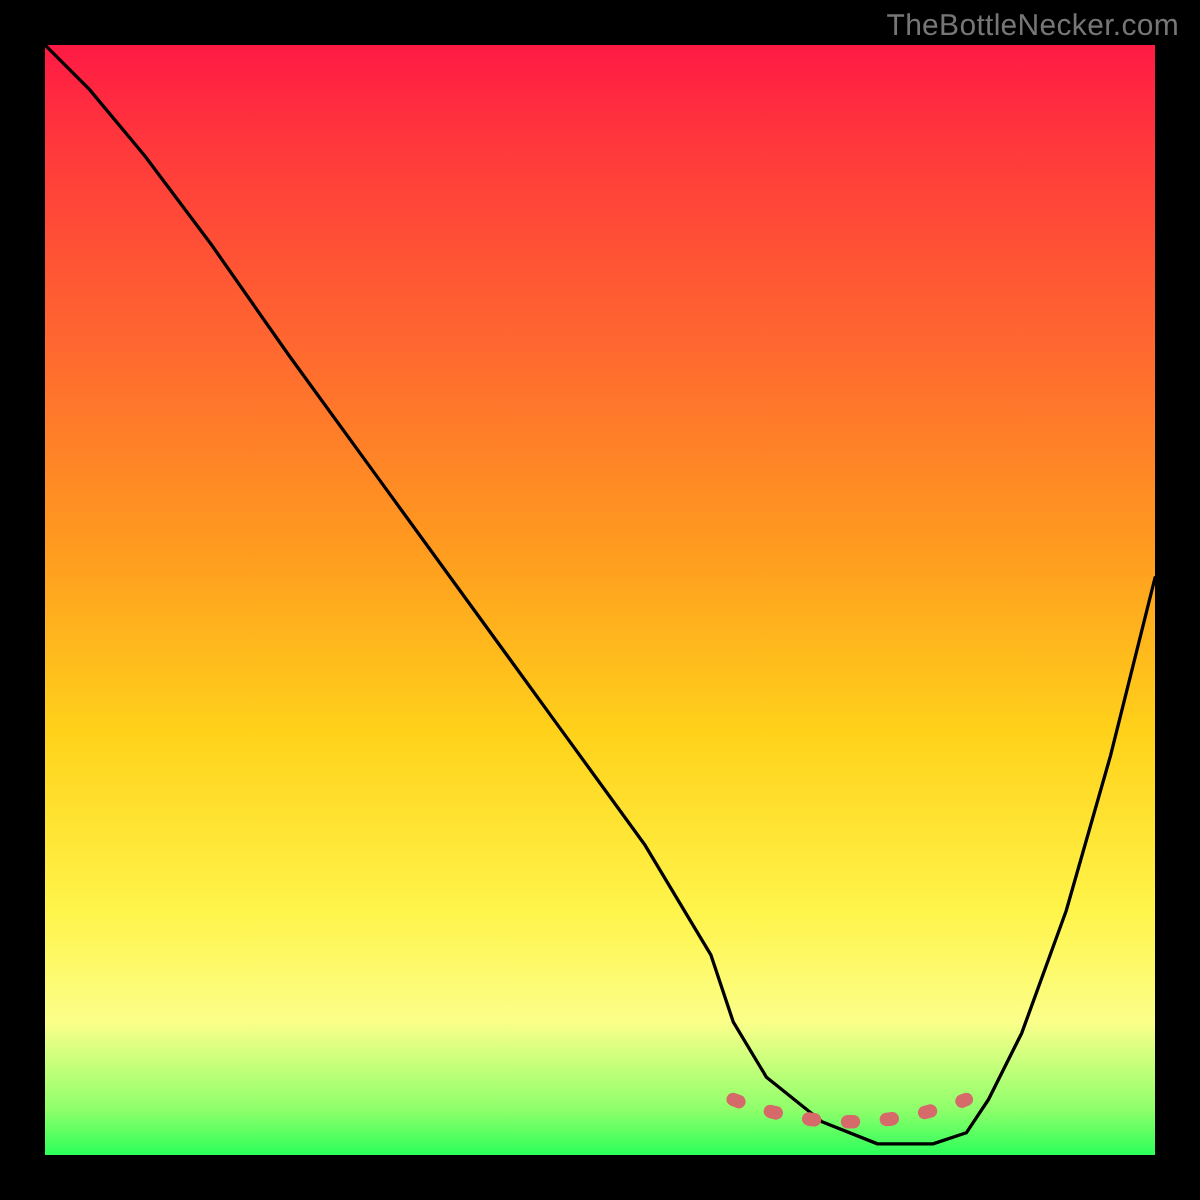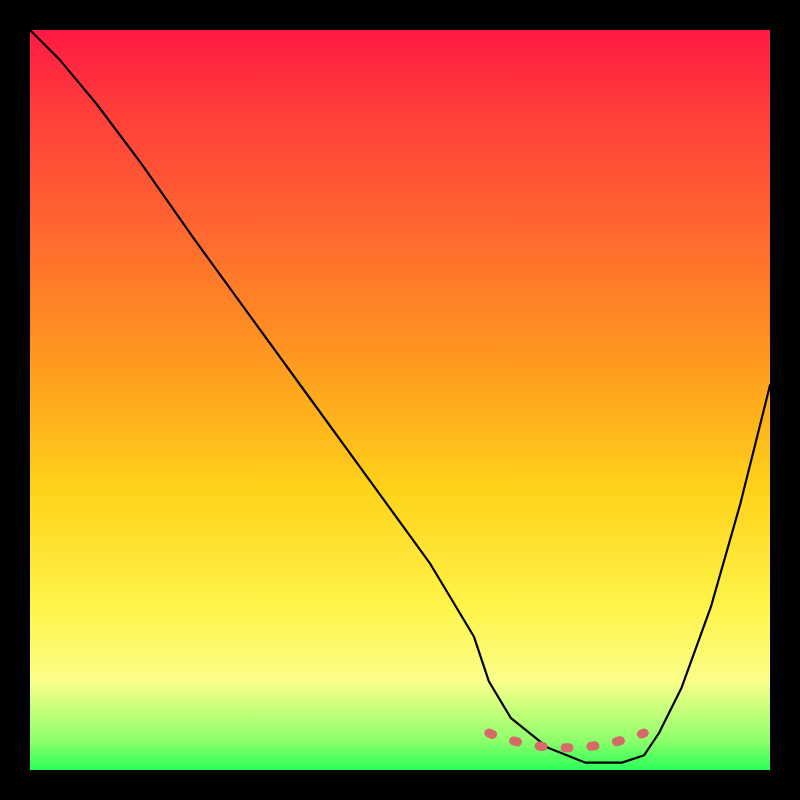--- a/index.html
+++ b/index.html
@@ -16,20 +16,21 @@
           #fbff8a 88%,
           #8dff6a 96%,
           #2bff5a 100%)}
   svg.curve{position:absolute;left:0;top:0;width:100%;height:100%}
   .attrib{position:absolute;top:6px;right:14px;color:#767676;font-size:20px;font-weight:400;letter-spacing:.2px}
 </style>
 </head>
 <body>
 <div class="frame">
 
+  <div class="attrib">TheBottleNecker.com</div>
 
   <div class="plot">
     <div class="grad"></div>
     <svg class="curve" viewBox="0 0 740 740" preserveAspectRatio="none">
       <path id="curve-path" fill="none" stroke="#000" stroke-width="2.2" stroke-linejoin="round" stroke-linecap="round" d="M0.0 0.0 L 29.6 29.6 L 66.6 74.0 L 111.0 133.2 L 162.8 207.2 L 222.0 288.6 L 281.2 370.0 L 340.4 451.4 L 399.6 532.8 L 444.0 606.8 L 458.8 651.2 L 481.0 688.2 L 518.0 717.8 L 555.0 732.6 L 592.0 732.6 L 614.2 725.2 L 629.0 703.0 L 651.2 658.6 L 680.8 577.2 L 710.4 473.6 L 740.0 355.2"></path>
       <path id="marker-path" fill="none" stroke="#d66a6a" stroke-width="9" stroke-linecap="round" stroke-dasharray="4 22" d="M 458.8 703.0 Q 536.5 732.6 614.2 703.0"></path>
     </svg>
   </div>
 </div>
 

